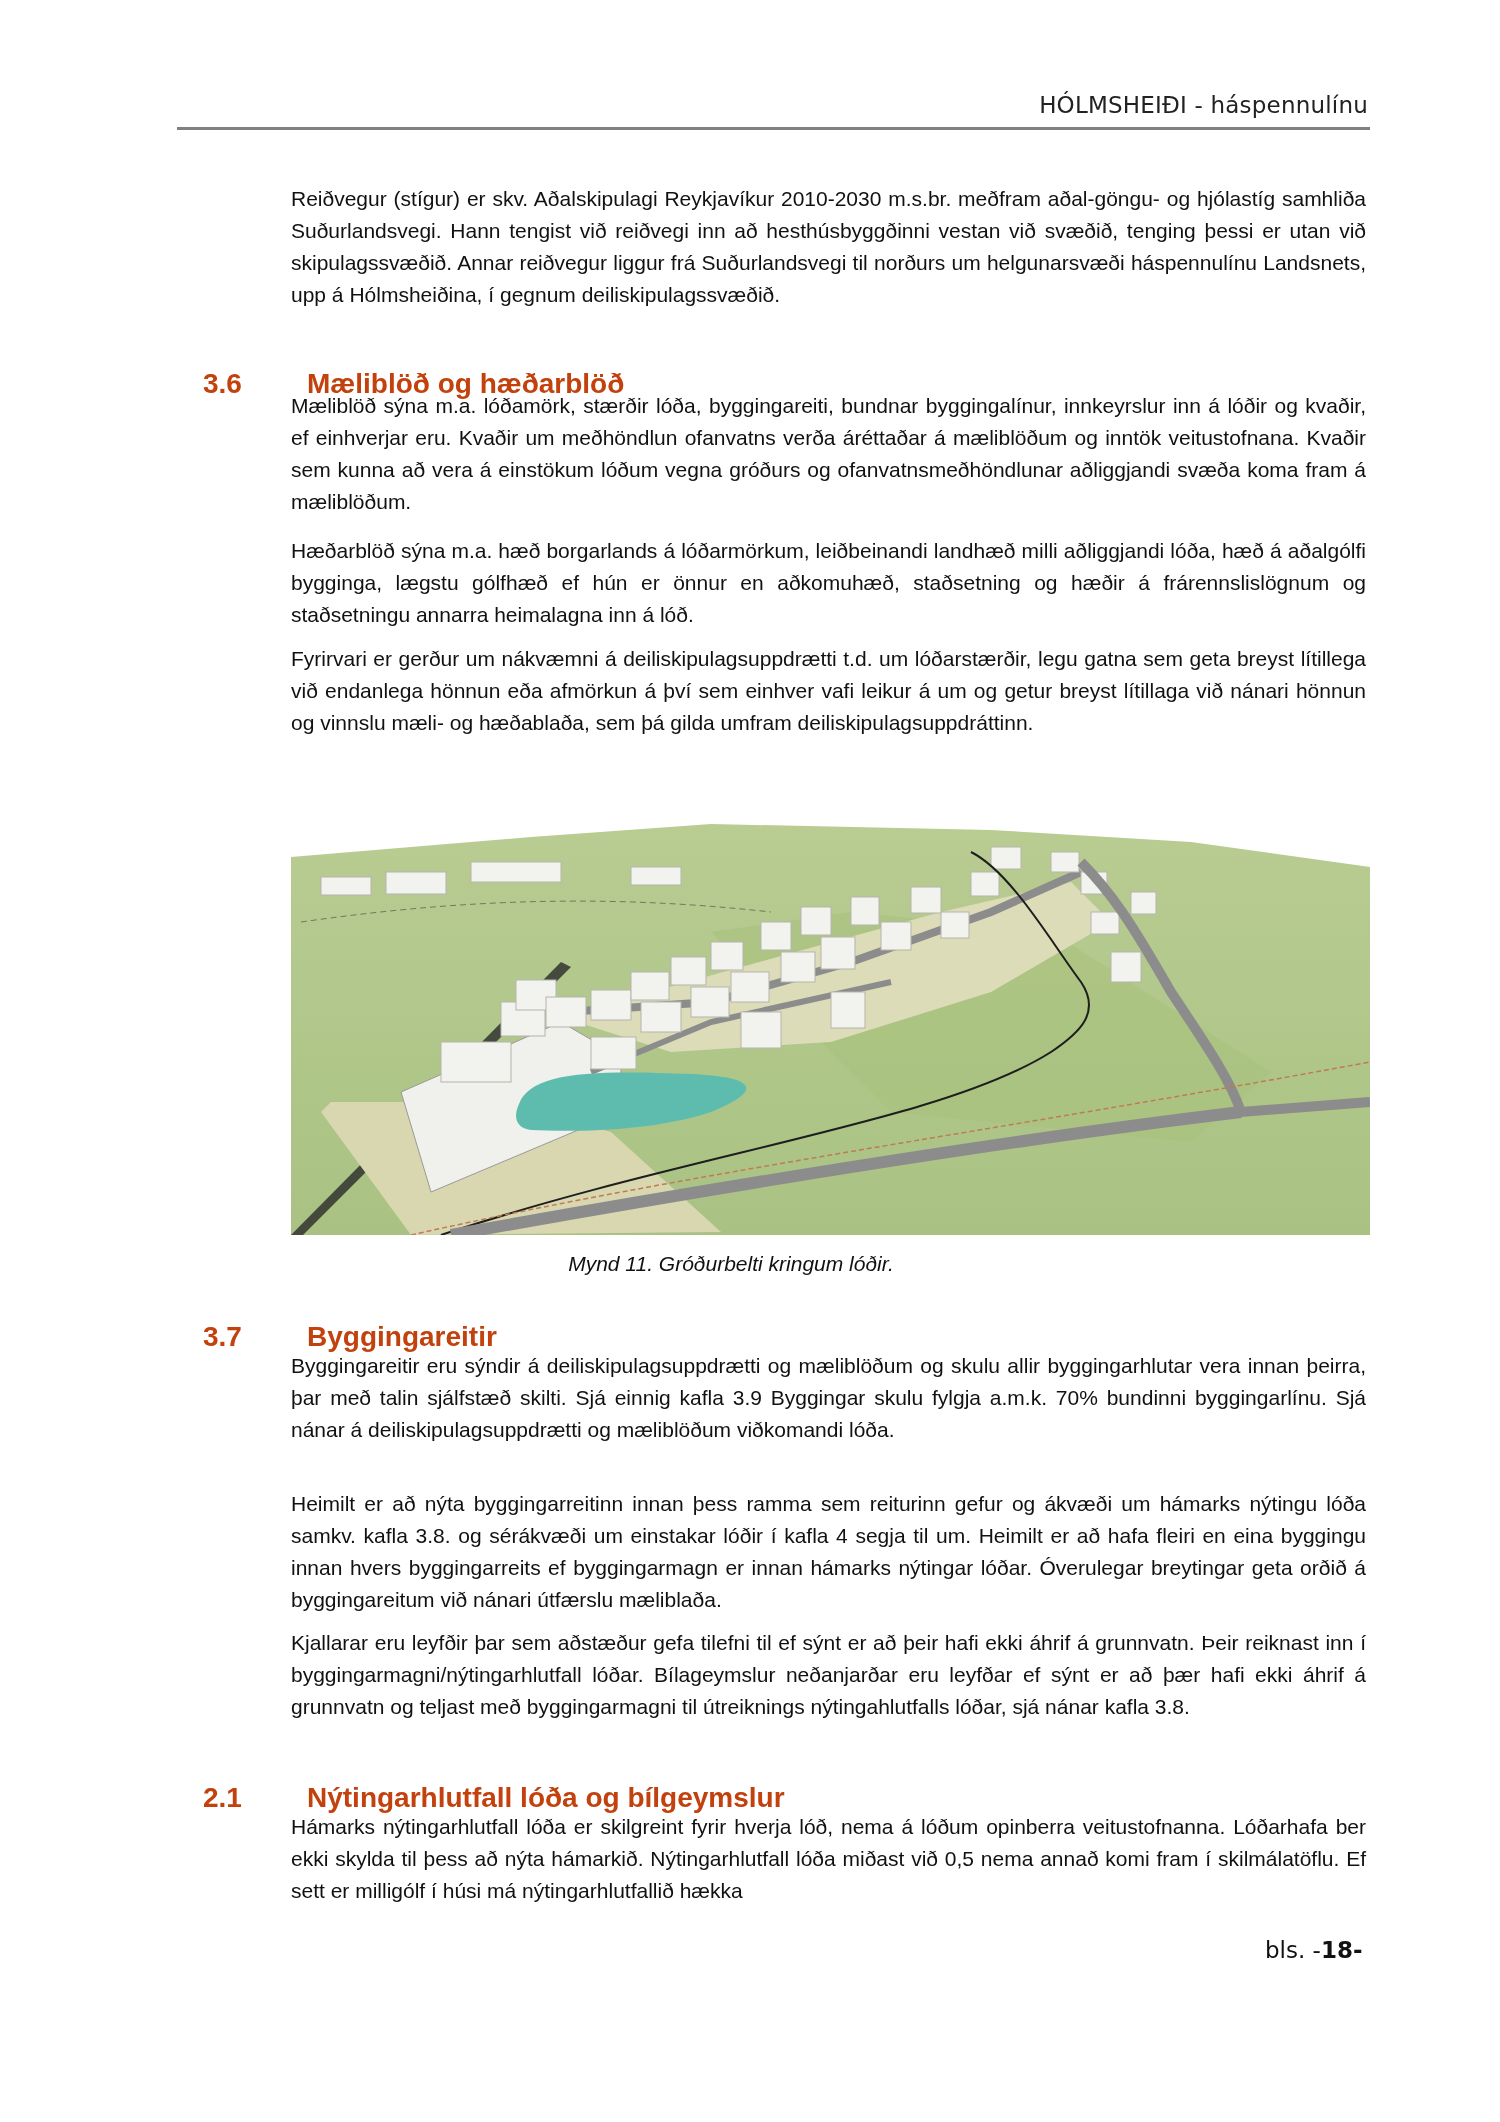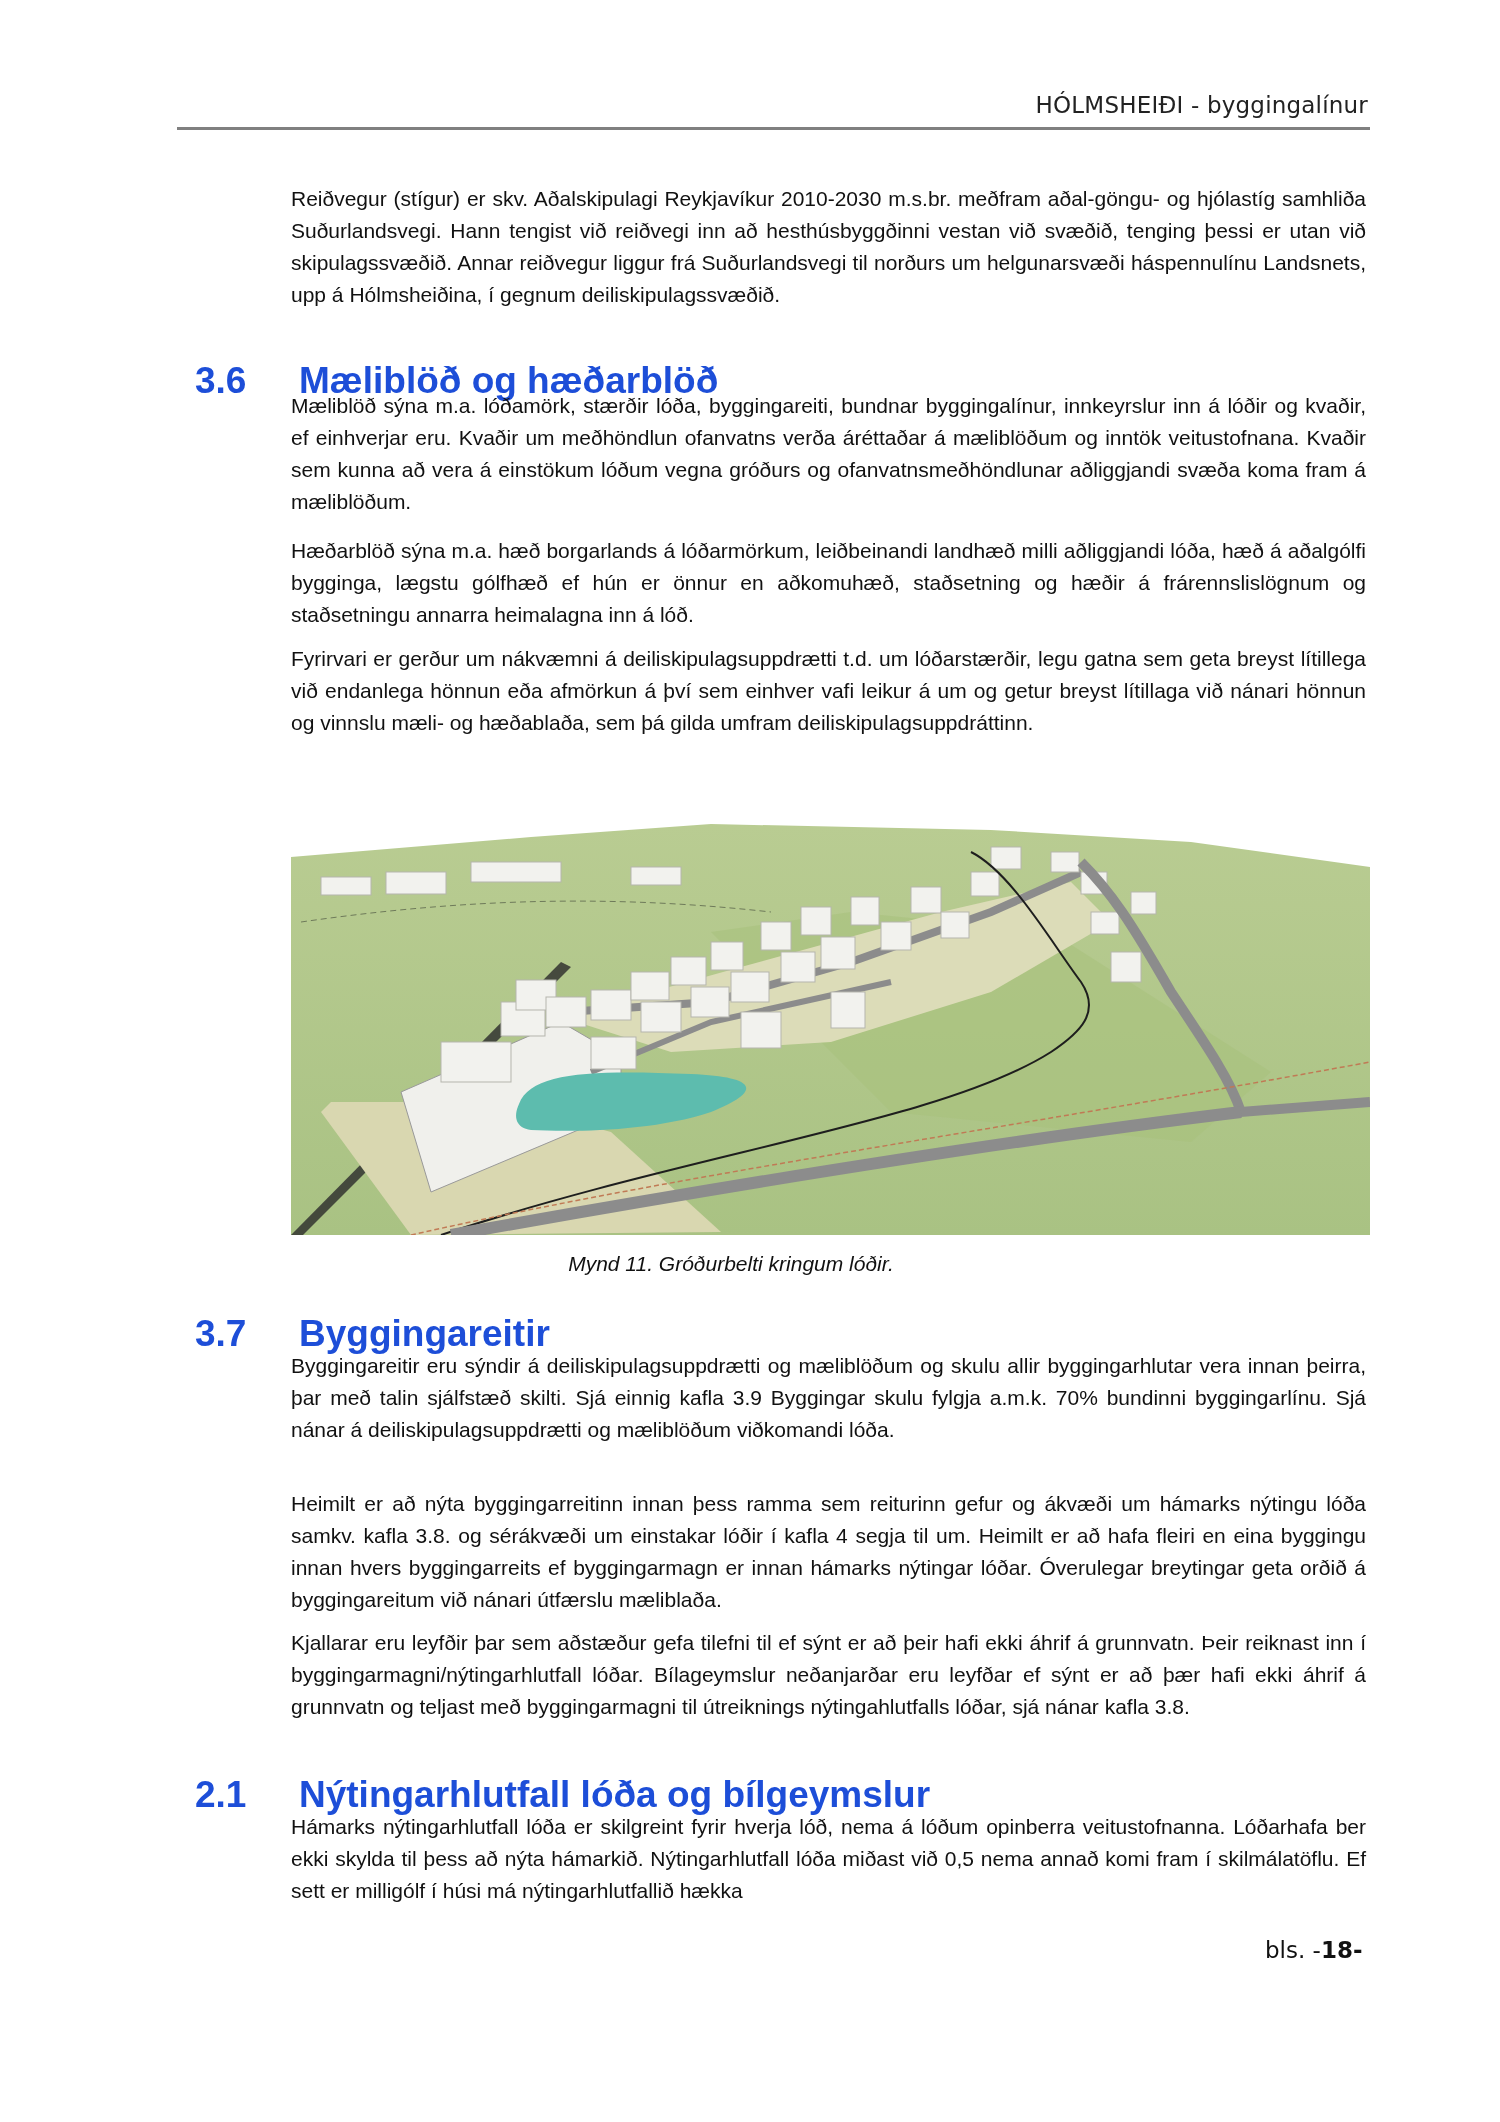--- a/index.html
+++ b/index.html
@@ -3,34 +3,34 @@
 <meta charset="utf-8">
 <style>
   html, body { margin:0; padding:0; background:#ffffff; }
   body { width:1500px; height:2122px; position:relative; overflow:hidden;
          font-family:"Liberation Sans", sans-serif; color:#111; }
   .header-title { position:absolute; right:132px; top:92px; font-size:23px;
          font-family:"DejaVu Sans", sans-serif; color:#222; letter-spacing:0.2px; }
   .header-rule { position:absolute; left:177px; top:127px; width:1193px; height:3px; background:#808080; }
   .para { position:absolute; left:291px; width:1075px; font-size:21px; line-height:32px;
           text-align:justify; color:#111; margin:0; }
-  .h2 { position:absolute; left:187px; font-size:37px; font-weight:bold; color:#1d4ed8; margin:8px; }
+  .h2 { position:absolute; left:187px; font-size:28px; font-weight:bold; color:#c2410c; margin:16px; }
   .h2 .num { display:inline-block; width:104px; }
   .figure { position:absolute; left:291px; top:812px; width:1079px; height:423px; overflow:hidden; }
   .caption { position:absolute; left:0; width:1292px; top:1252px; text-align:center;
              font-style:italic; font-size:21px; padding-left:170px; box-sizing:border-box; }
   .footer { position:absolute; left:1265px; top:1937px; font-size:23px;
             font-family:"DejaVu Sans", sans-serif; color:#111; }
   .footer b { font-weight:bold; }
 </style>
 </head>
 <body>
 
 <div>
-  <div class="header-title">HÓLMSHEIÐI - byggingalínur</div>
+  <div class="header-title">HÓLMSHEIÐI - háspennulínu</div>
   <div class="header-rule"></div>
 </div>
 
 <p class="para" style="top:183px;">Reiðvegur (stígur) er skv. Aðalskipulagi Reykjavíkur 2010-2030 m.s.br. meðfram aðal-göngu- og hjólastíg samhliða Suðurlandsvegi. Hann tengist við reiðvegi inn að hesthúsbyggðinni vestan við svæðið, tenging þessi er utan við skipulagssvæðið. Annar reiðvegur liggur frá Suðurlandsvegi til norðurs um helgunarsvæði háspennulínu Landsnets, upp á Hólmsheiðina, í gegnum deiliskipulagssvæðið.</p>
 
 <h2 class="h2" style="top:352px;">
   <span class="num">3.6</span><span>Mæliblöð og hæðarblöð</span>
 </h2>
 <p class="para" style="top:390px;">Mæliblöð sýna m.a. lóðamörk, stærðir lóða, byggingareiti, bundnar byggingalínur, innkeyrslur inn á lóðir og kvaðir, ef einhverjar eru. Kvaðir um meðhöndlun ofanvatns verða áréttaðar á mæliblöðum og inntök veitustofnana. Kvaðir sem kunna að vera á einstökum lóðum vegna gróðurs og ofanvatnsmeðhöndlunar aðliggjandi svæða koma fram á mæliblöðum.</p>
 <p class="para" style="top:535px;">Hæðarblöð sýna m.a. hæð borgarlands á lóðarmörkum, leiðbeinandi landhæð milli aðliggjandi lóða, hæð á aðalgólfi bygginga, lægstu gólfhæð ef hún er önnur en aðkomuhæð, staðsetning og hæðir á frárennslislögnum og staðsetningu annarra heimalagna inn á lóð.</p>

